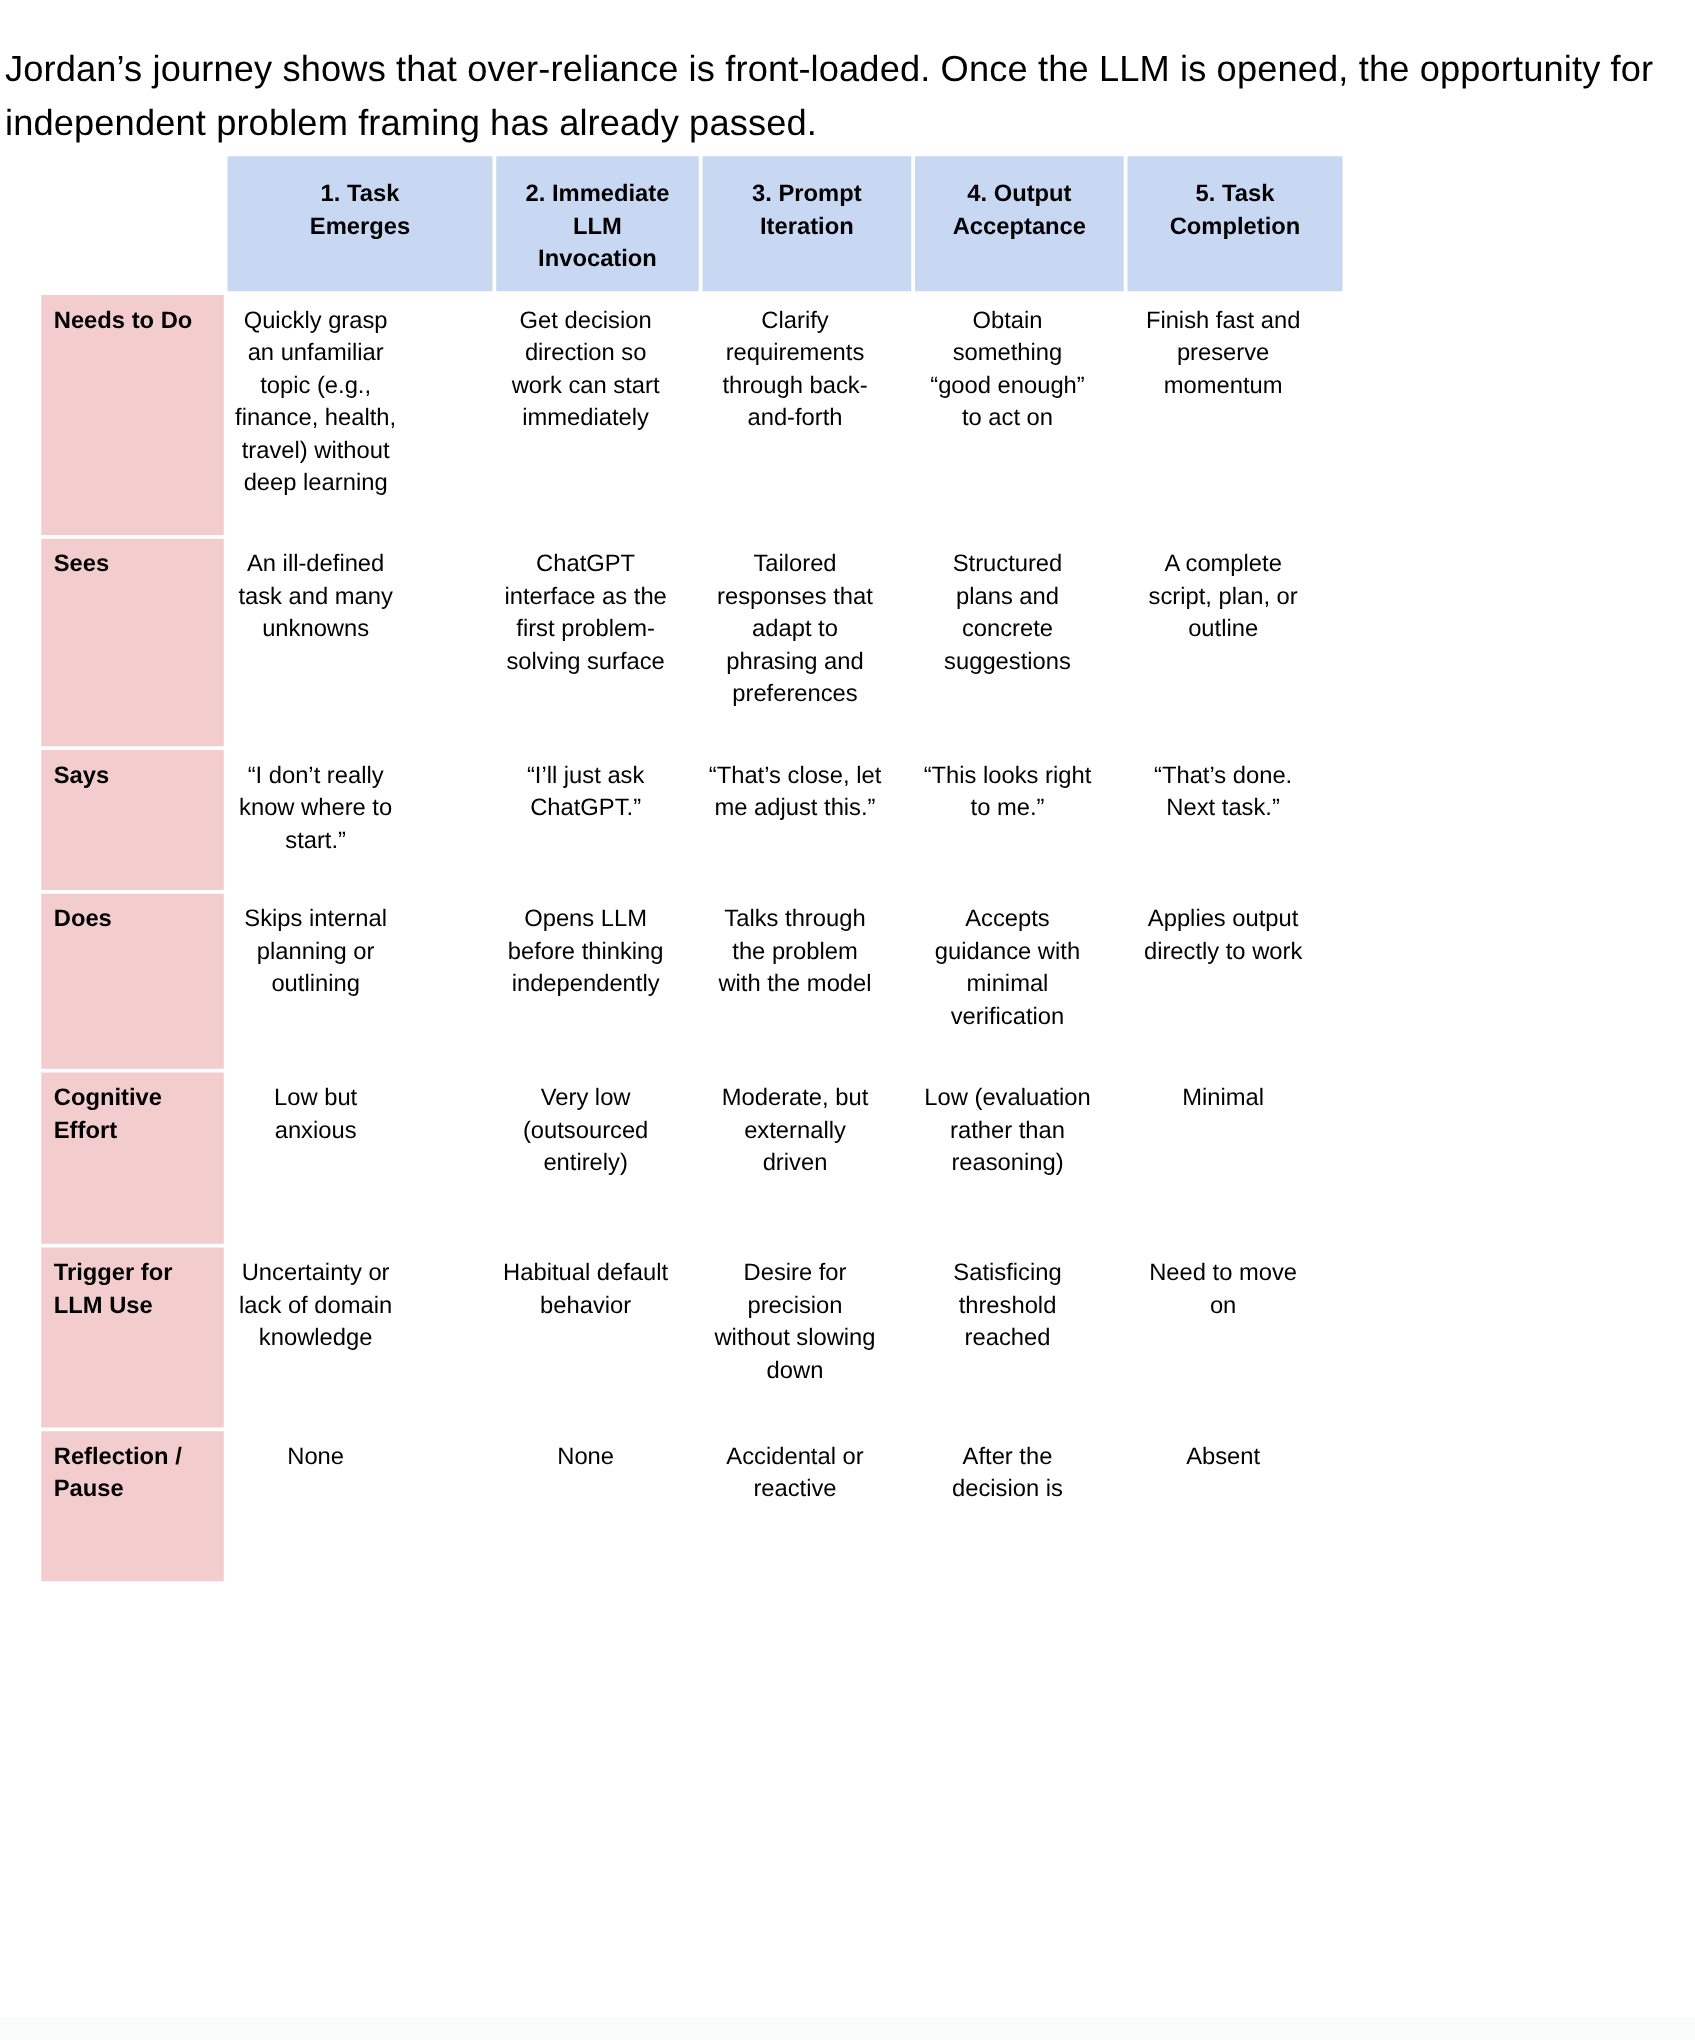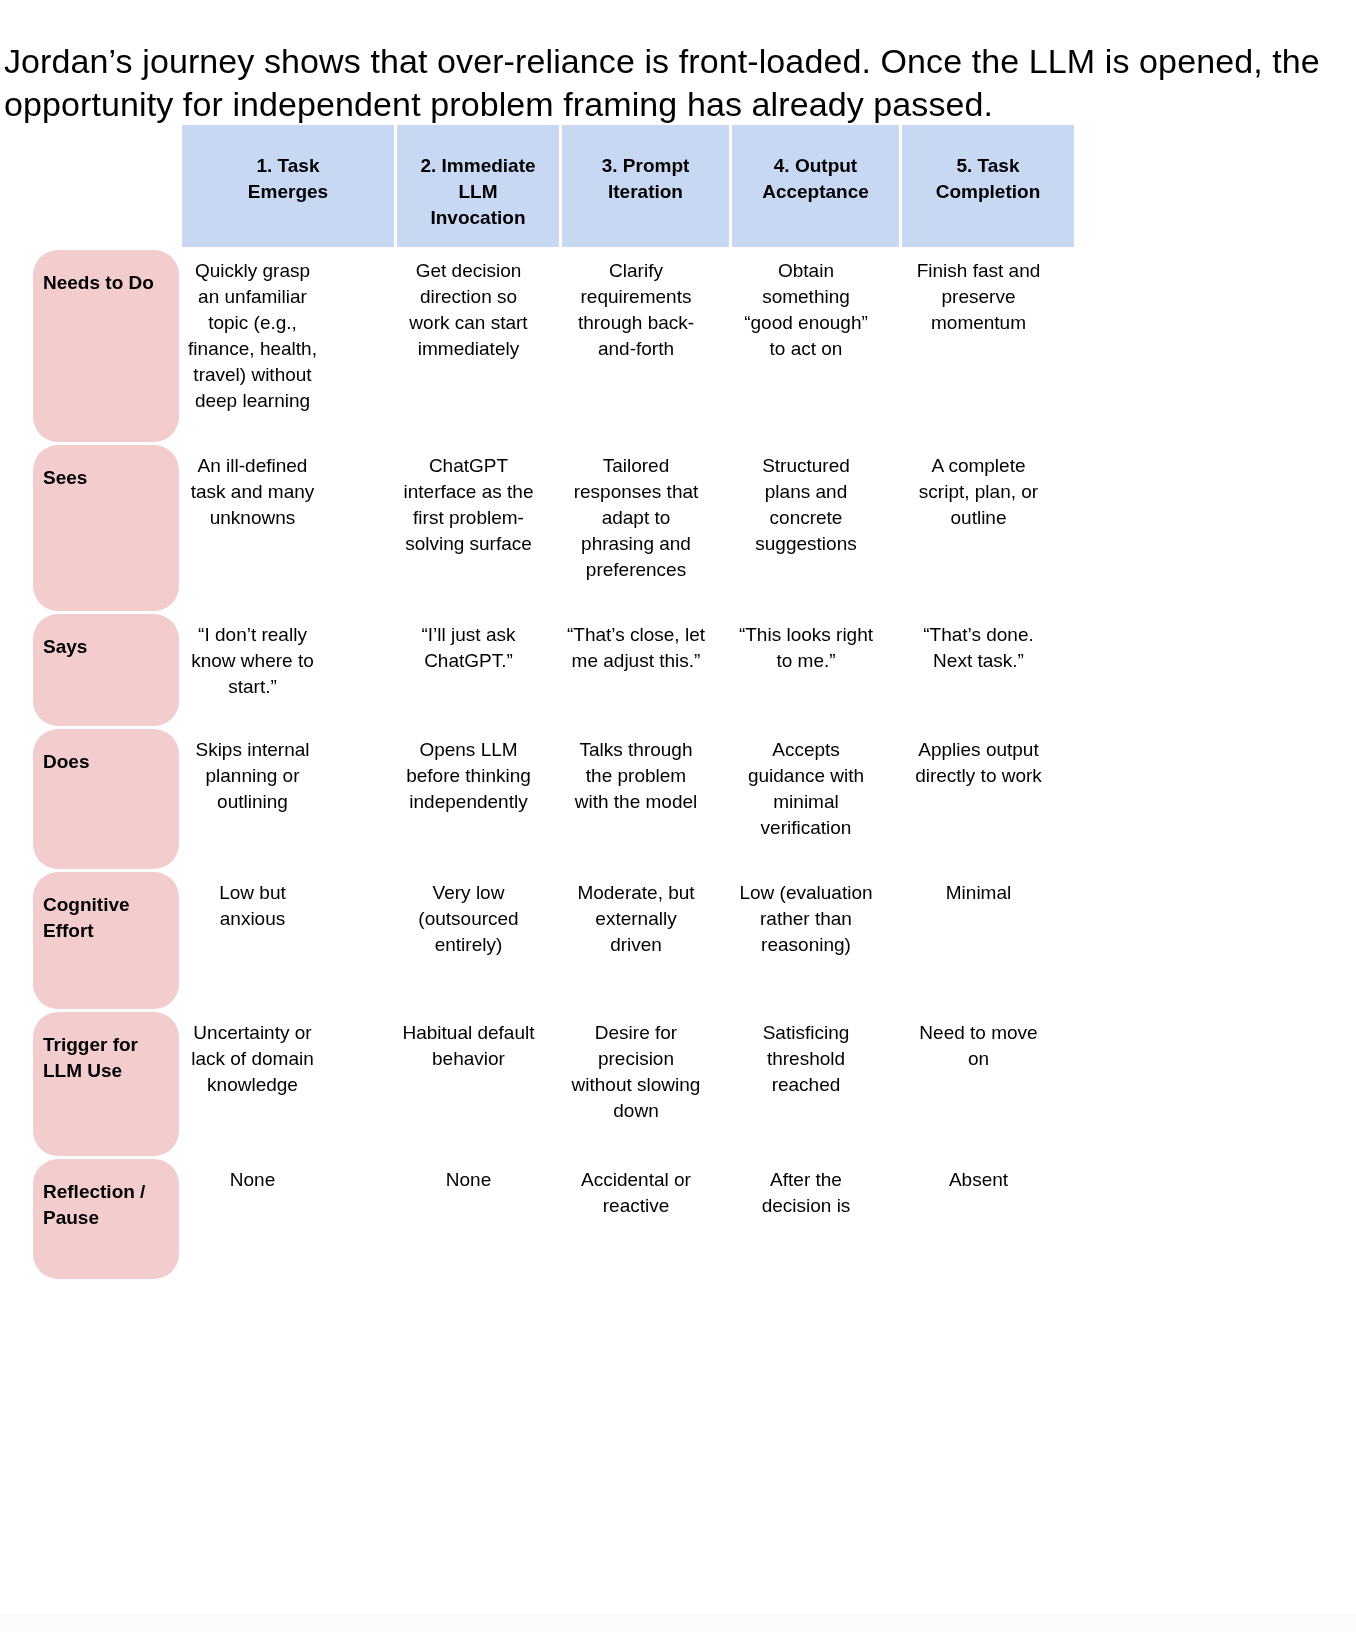--- a/index.html
+++ b/index.html
@@ -13,21 +13,21 @@
     overflow: hidden;
     position: relative;
     font-family: "Liberation Sans", sans-serif;
     color: #000000;
   }
   .intro {
     position: absolute;
     left: 4px;
     top: 6px;
     width: 1330px;
-    font-size: 34px;
+    font-size: 29px;
     line-height: 43px;
     letter-spacing: 0.1px;
     color: #000000;
   }
   table.journey {
     position: absolute;
     left: 30px;
     top: 122px;
     border-collapse: separate;
     border-spacing: 3px;
@@ -40,31 +40,30 @@
     overflow: hidden;
   }
   th.colhead {
     background: #c8d7f2;
     font-weight: bold;
     text-align: center;
     padding: 12px 8px 0 8px;
   }
   th.colhead .inner {
     max-width: 132px;
-    margin: 16px auto;
+    margin: 6px auto;
   }
   th.corner {
     background: transparent;
   }
   th.rowhead {
     background: #f3cdce;
     font-weight: bold;
     text-align: left;
-    padding: 20px 24px 8px 10px;
-    border-radius: 25px;
+    padding: 8px 24px 8px 10px;
   }
   td.cell {
     background: #ffffff;
     text-align: center;
     padding: 8px 24px 8px 5px;
   }
   td.cell.c1 {
     padding-right: 76px;
   }
   .uline {

